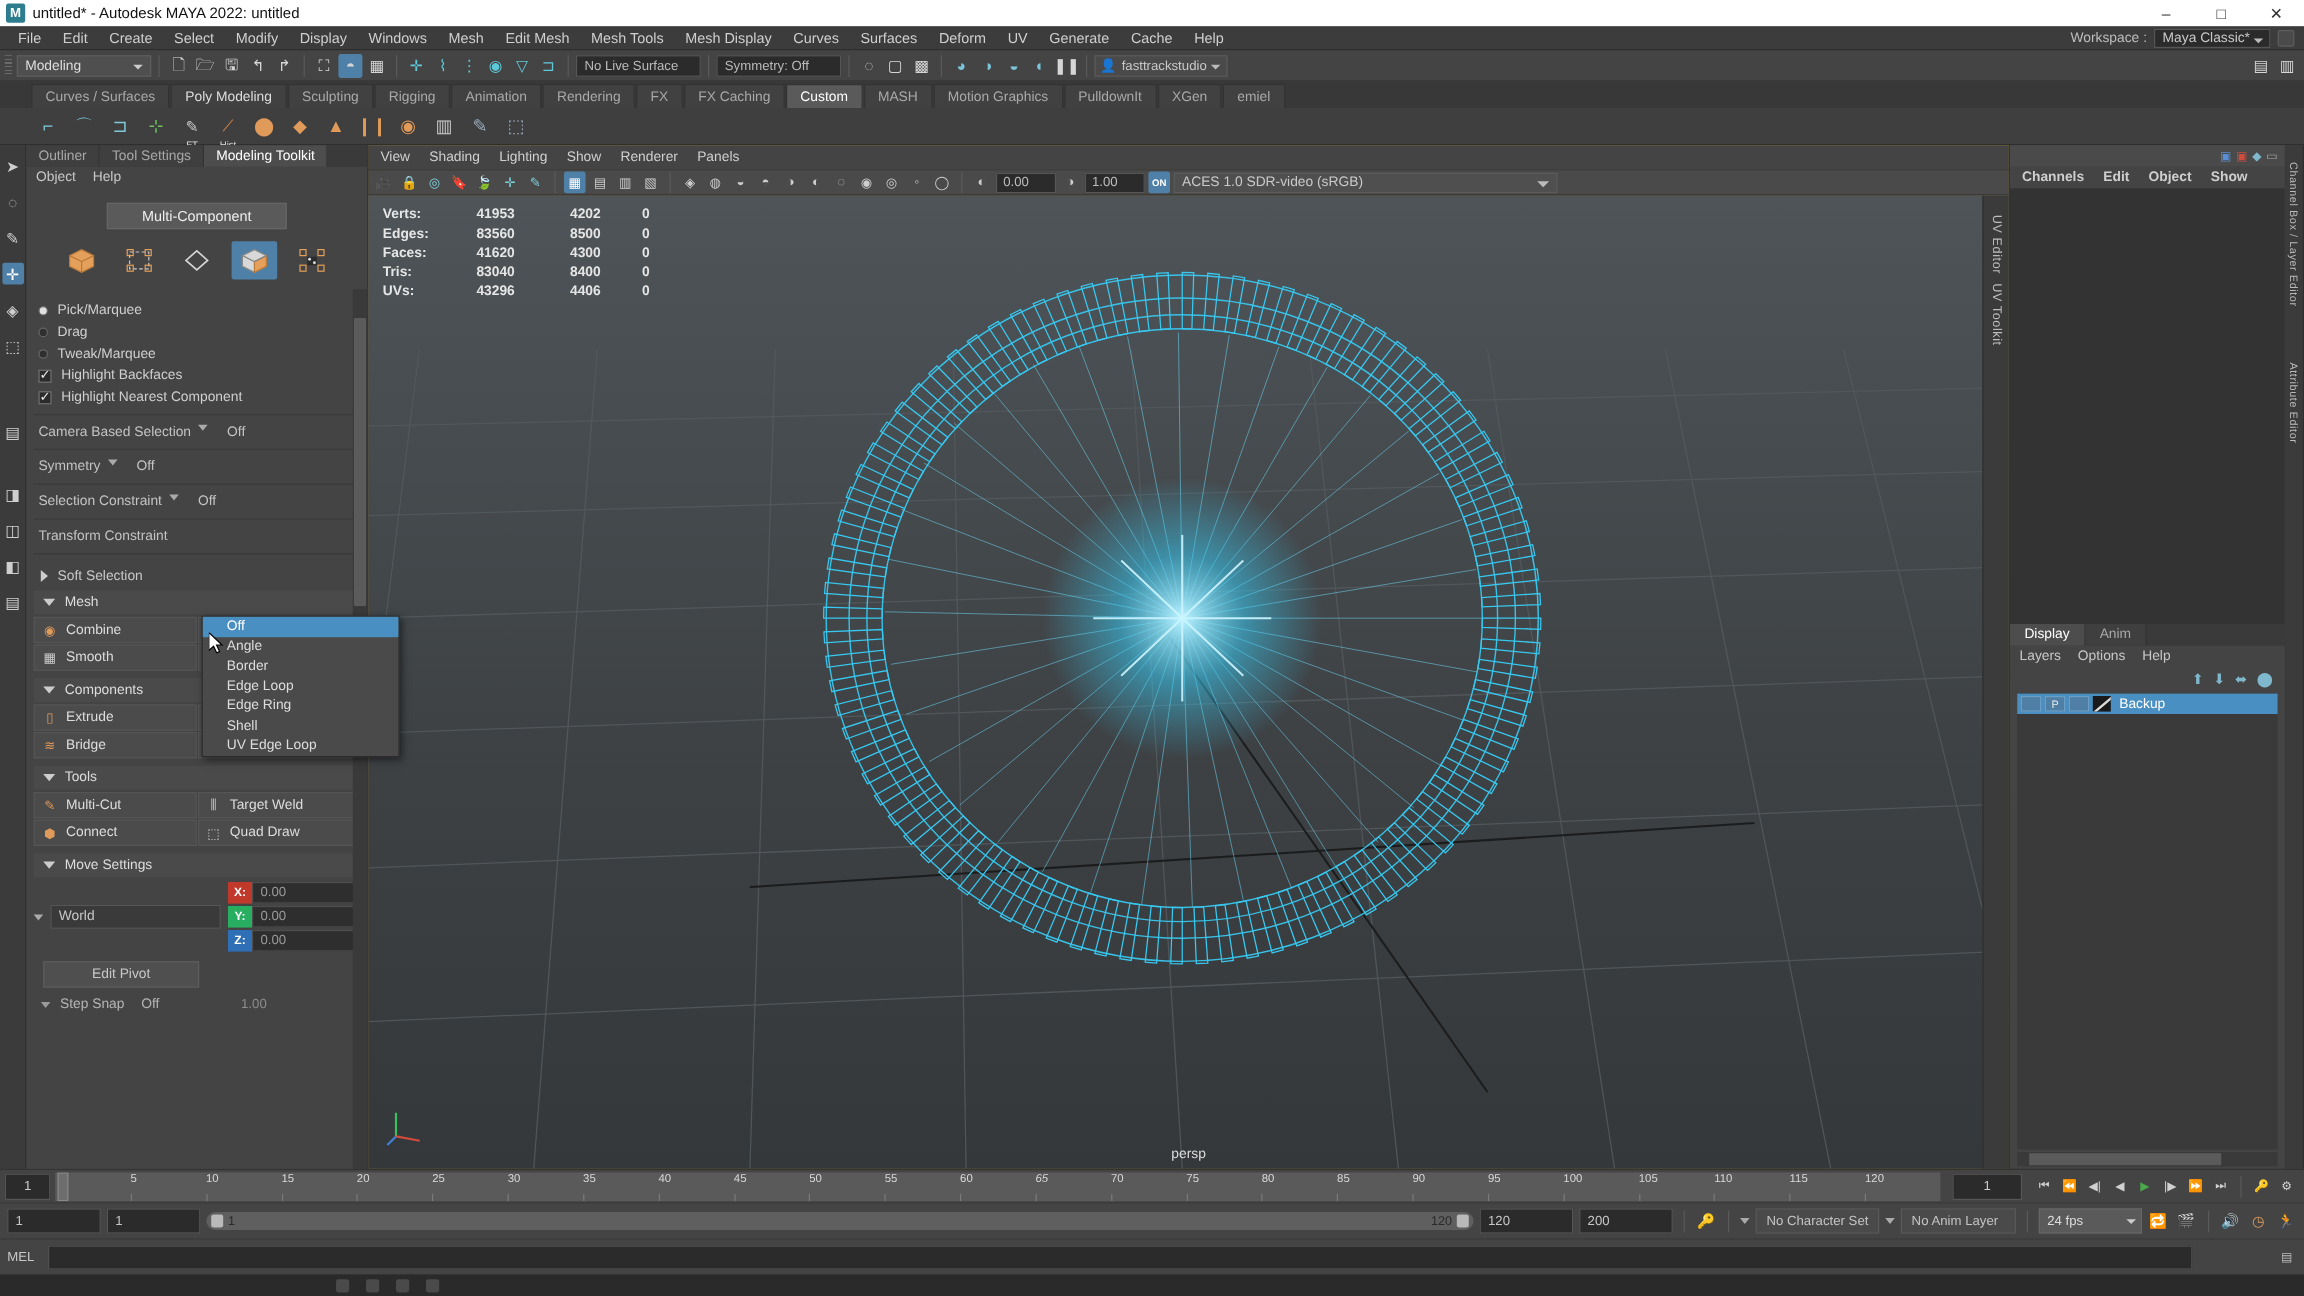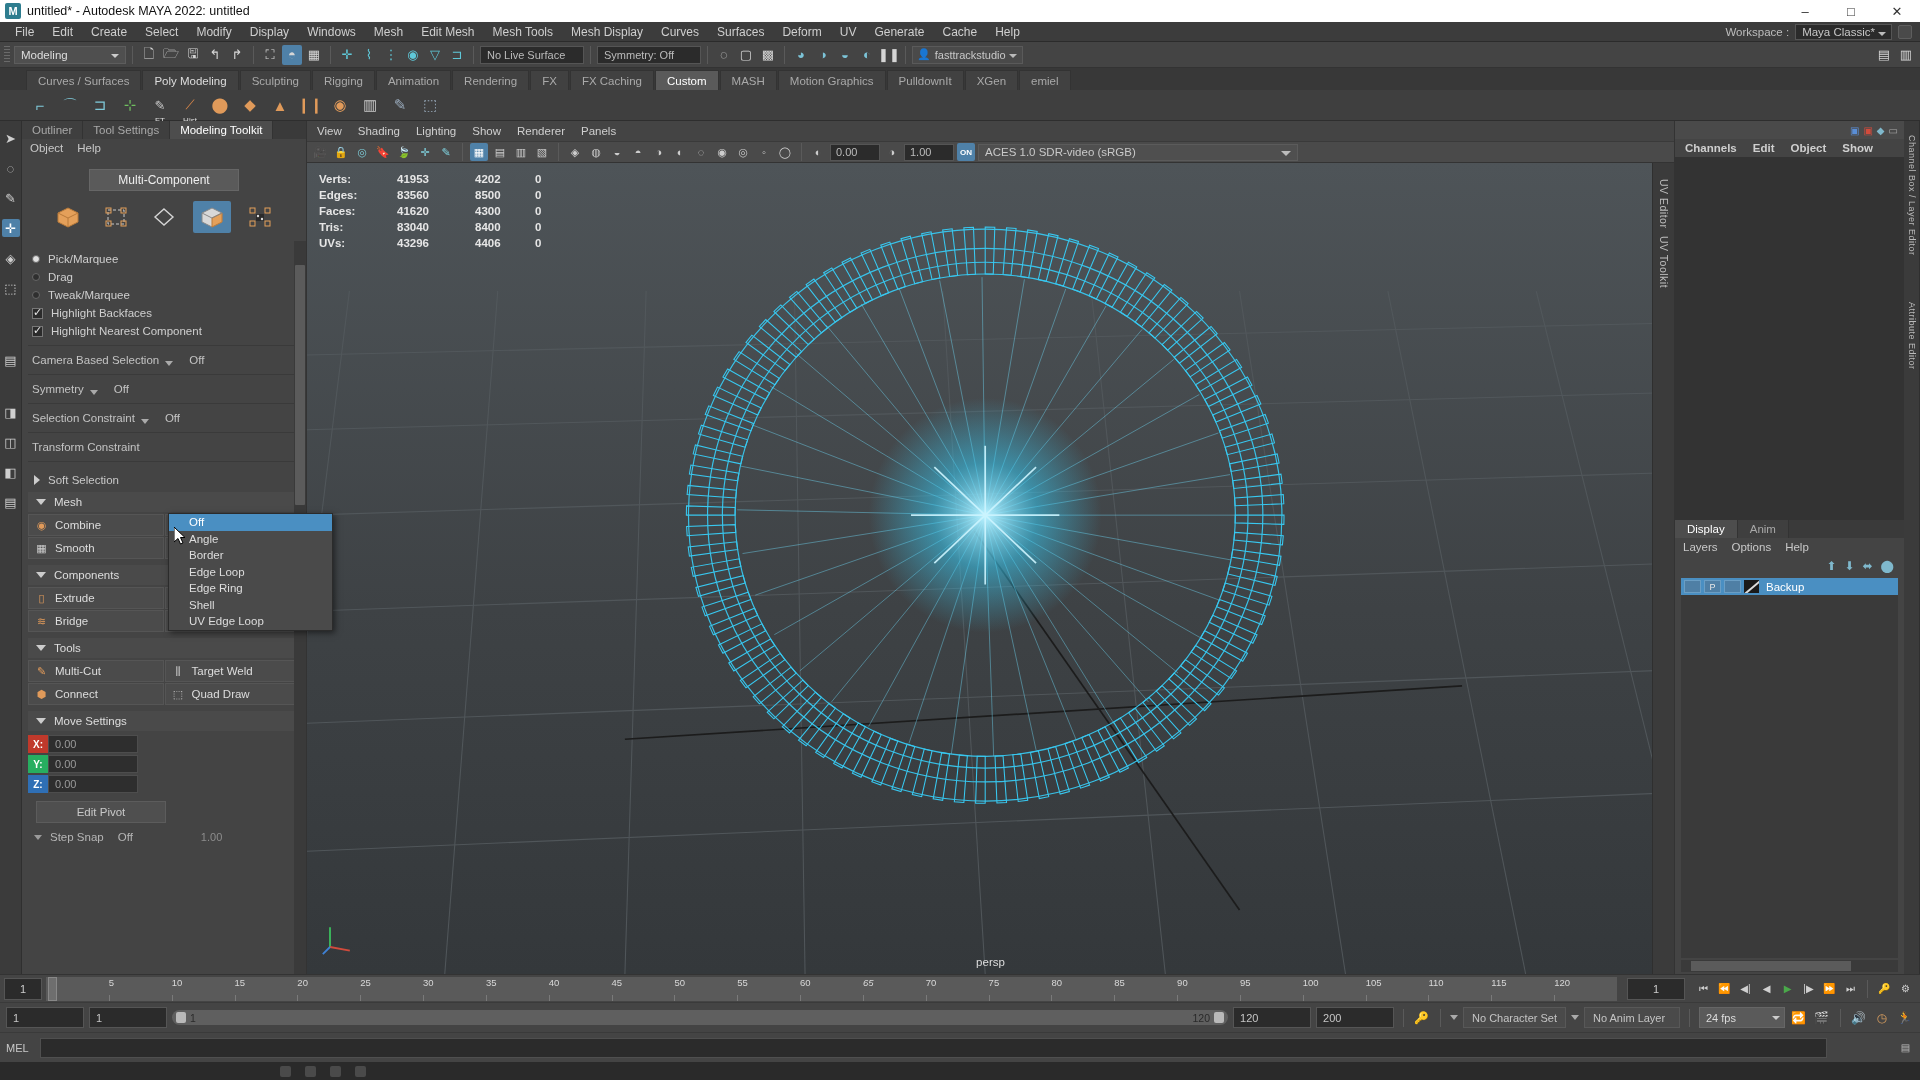--- a/index.html
+++ b/index.html
@@ -68,21 +68,21 @@
      display:flex;align-items:center;justify-content:center;font-size:12px;color:#eee;}
   .comp-row{display:flex;justify-content:center;gap:10px;margin-top:10px;}
   .comp-b{width:38px;height:32px;display:flex;align-items:center;justify-content:center;border-radius:2px;}
   .comp-b.active{background:#4f81a8;}
   .radio-list{margin:20px 0 0 10px;display:flex;flex-direction:column;gap:6px;}
   .rrow{display:flex;align-items:center;gap:8px;font-size:11.5px;color:#cfcfcf;}
   .rdot{width:8px;height:8px;border-radius:50%;background:#2f2f2f;border:1px solid #666;}
   .rdot.on{background:#e0e0e0;}
   .chk{width:11px;height:11px;background:#2b2b2b;border:1px solid #777;position:relative;}
   .chk.on:after{content:'✓';position:absolute;left:0px;top:-3px;font-size:11px;color:#e8e8e8;}
-  .optrow{display:flex;align-items:flex-end;gap:6px;font-size:11.5px;color:#c3c3c3;margin-left:10px;}
+  .optrow{display:flex;align-items:flex-start;gap:6px;font-size:11.5px;color:#c3c3c3;margin-left:10px;}
   .caret{width:0;height:0;border-left:4px solid transparent;border-right:4px solid transparent;border-top:5px solid #aaa;}
   .divline{height:1px;background:#3a3a3a;margin:8px 6px;}
   .sec-hdr{display:flex;align-items:center;gap:8px;background:#4a4a4a;height:20px;padding-left:8px;margin:6px 6px 0;font-size:11.5px;color:#ddd;}
   .tri{width:0;height:0;border-left:5px solid transparent;border-right:5px solid transparent;border-top:6px solid #ccc;}
   .tri.r{border-left:6px solid #ccc;border-top:5px solid transparent;border-bottom:5px solid transparent;border-right:none;}
   .btn-grid{display:flex;flex-wrap:wrap;margin:2px 6px 0;gap:1px;}
   .gbtn{flex:1 1 48%;height:22px;background:#4b4b4b;border:1px solid #555;display:flex;align-items:center;gap:6px;padding-left:5px;font-size:11.5px;color:#ddd;}
   .gi{width:15px;height:15px;display:flex;align-items:center;justify-content:center;font-size:11px;}
   .move-rows{margin:4px 6px 0;display:flex;gap:6px;}
   .world-sel{flex:1;display:flex;align-items:center;gap:6px;}
@@ -491,20 +491,24 @@
           <span class="gi" style="color:#ccc">⬚</span>
           <span>Quad Draw</span>
         </div>
       </div>
 
       <div class="sec-hdr">
         <span class="tri"></span>
         <span>Move Settings</span>
       </div>
       <div class="move-rows">
+        <div class="world-sel">
+          <span class="caret"></span>
+          <div class="wsel">World</div>
+        </div>
         <div class="xyz">
           <div class="xyzrow">
             <span class="xyzlab" style="background:#c0392b">X:</span>
             <span class="xyzval">0.00</span>
           </div>
           <div class="xyzrow">
             <span class="xyzlab" style="background:#27ae60">Y:</span>
             <span class="xyzval">0.00</span>
           </div>
           <div class="xyzrow">

